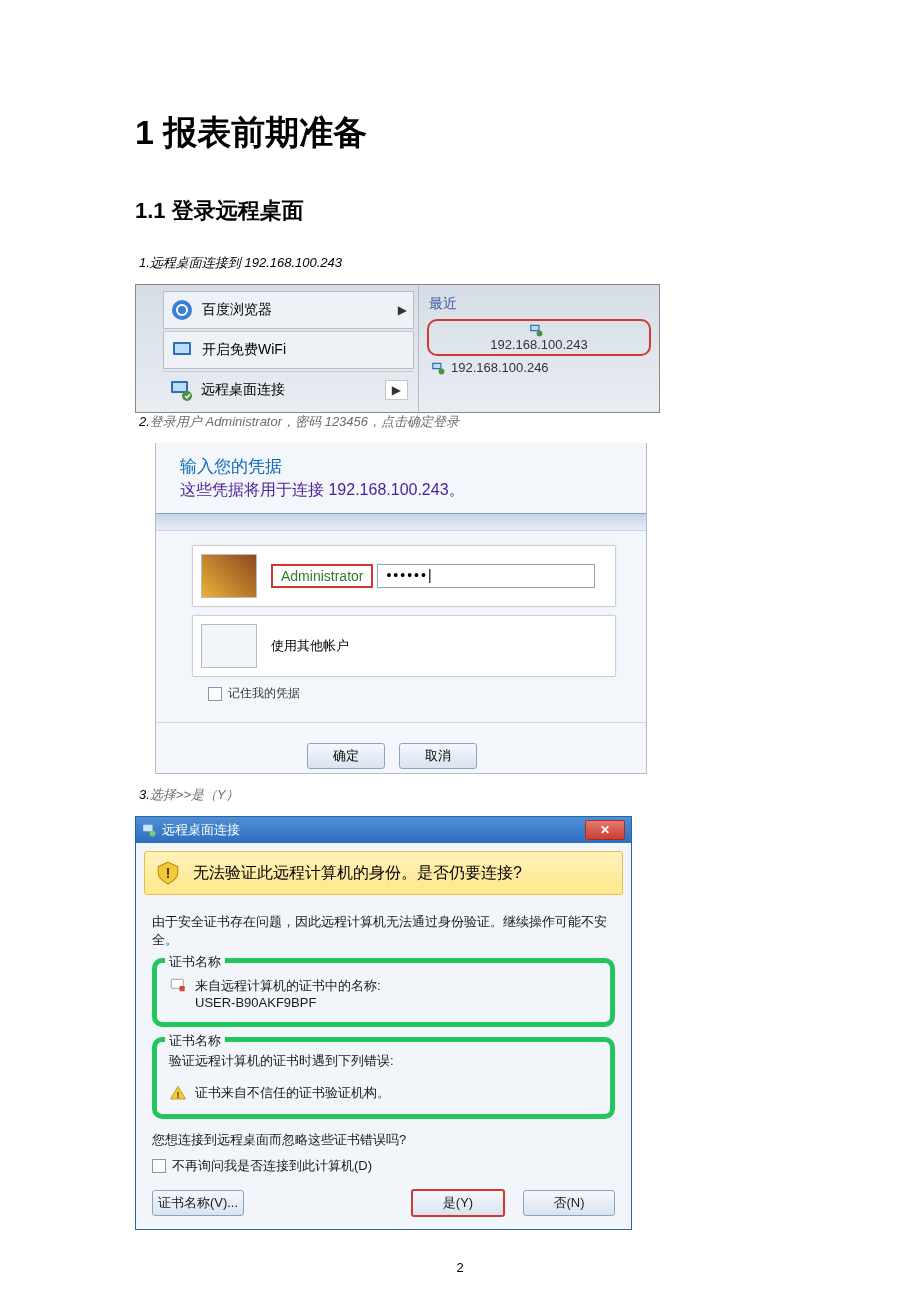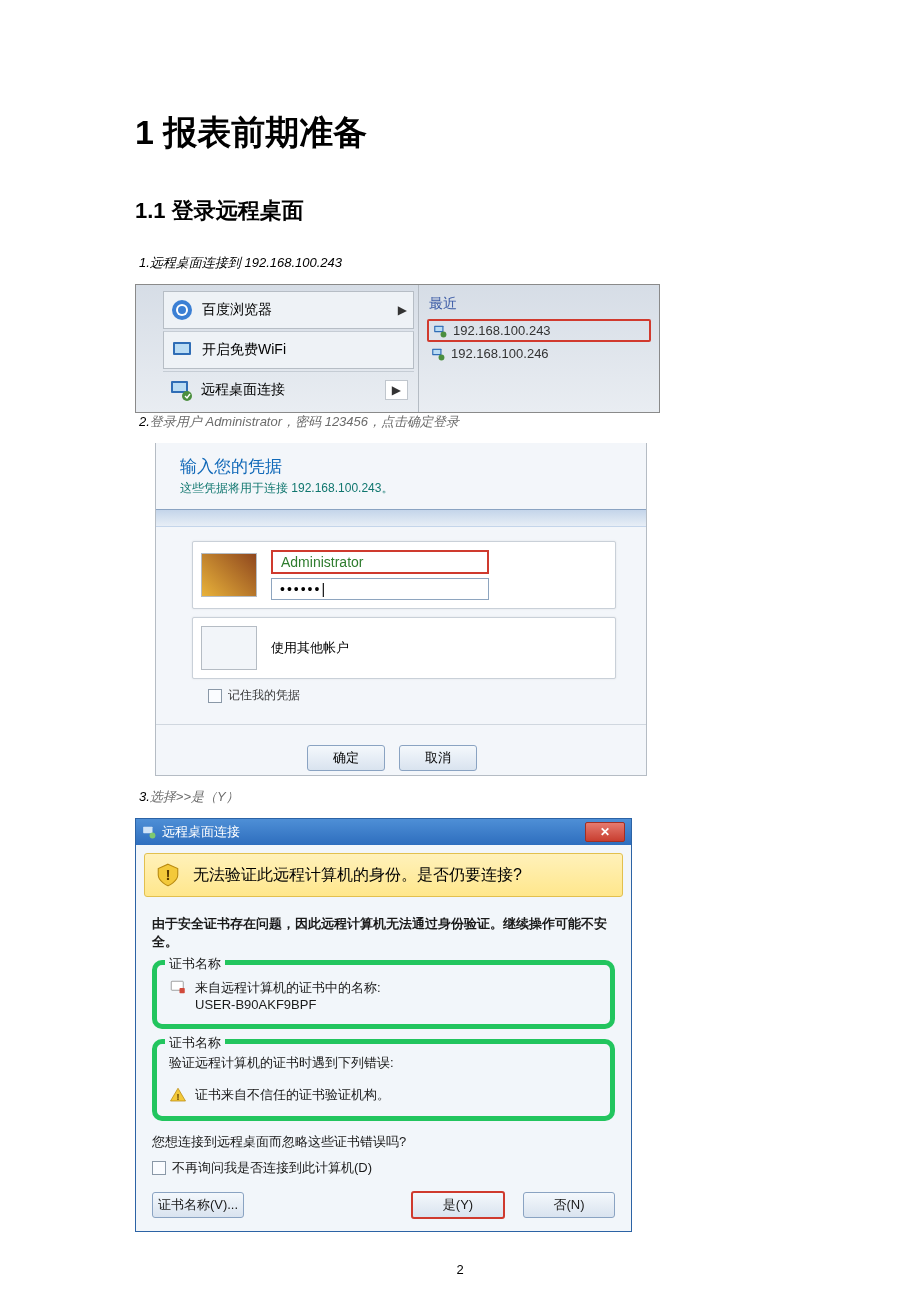--- a/index.html
+++ b/index.html
@@ -14,52 +14,52 @@
   .s1left { flex:0 0 260px; border-right:1px solid #b5bcc4; padding:4px; box-sizing:border-box; }
   .s1right { flex:1; padding:6px 8px; }
   .s1row { display:flex; align-items:center; height:36px; padding:0 6px; font-size:14px; }
   .s1row + .s1row { border-top:1px solid #c5ccd4; }
   .s1row .s1icon { width:24px; height:24px; margin-right:8px; display:flex; align-items:center; justify-content:center; }
   .s1row .arrow { margin-left:auto; font-size:12px; color:#333; }
   .s1rowbox { border:1px solid #b6bdc5; margin:2px 0; background:#eef2f6; }
   .s1recent { font-size:14px; margin:4px 0 6px 2px; color:#3a5aa5; }
   .s1addr { display:flex; align-items:center; font-size:13px; color:#333; padding:4px 4px; }
   .s1addr .rdp { width:14px; height:14px; margin-right:6px; }
-  .redbox { border:2px solid #d13a2e; border-radius:2px; padding:2px 4px; }
+  .redbox { border:2px solid #d13a2e; border-radius:10px; padding:2px 4px;flex-direction:column; }
   .rdp svg { width:14px; height:14px; }
 
   
   .shot2 { width:490px; background:#f3f6fa; border:1px solid #b5bcc4; border-top:0; }
   .shot2top { background:linear-gradient(#c4d5ea,#e7eef6); height:16px; border-top:1px solid #8aa3c2; border-bottom:1px solid #c4d5ea; }
   .s2pad { padding:8px 18px 12px 24px; }
   .s2title { color:#1169b8; font-size:17px; font-weight:500; margin:4px 0 2px 0; }
-  .s2sub { color:#0f766e; font-size:12px; }
+  .s2sub { color:#4c1d95; font-size:16px; }
   .s2rule { border:0; border-top:1px solid #d0d7df; margin:8px 0 10px 0; }
   .s2tile { display:flex; align-items:center; background:#fff; border:1px solid #c9d0d8; border-radius:2px; padding:8px; margin:0 12px 8px 12px; box-shadow:0 0 2px rgba(0,0,0,.1); }
   .s2tile .avatar { width:54px; height:42px; border:1px solid #b5bcc4; background:linear-gradient(45deg,#e8b23a,#8f471e); margin-right:14px; }
   .s2tile .avatar.blank { background:#f2f5f9; }
-  .s2tile .stack { display:flex; flex-direction:column; gap:4px; }
+  .s2tile .stack { display:flex; flex-direction:row; gap:4px; }
   .ufield { border:2px solid #cf3a2e; padding:2px 8px; font-size:14px; color:#2e7c2e; background:#fff; display:inline-block; }
   .ufieldbox { border:2px solid #cf3a2e; }
   .pfield { border:1px solid #8ea5bf; background:#fff; padding:2px 8px; font-size:14px; letter-spacing:2px; width:200px; }
   .otherlbl { font-size:13px; }
   .remember { display:flex; align-items:center; gap:6px; font-size:12px; color:#3a3a3a; margin:6px 0 0 28px; }
   .remember .cb { width:12px; height:12px; border:1px solid #8a98a7; background:#fafcff; }
   .btnbar { display:flex; justify-content:center; gap:14px; padding:10px 18px 4px 0; }
   .winbtn { min-width:76px; height:24px; border:1px solid #8aa3c2; background:linear-gradient(#f4f8fc,#d9e3ef); border-radius:3px; font-size:13px; display:flex; align-items:center; justify-content:center; }
 
   
   .shot3 { width:495px; border:1px solid #2c63a5; background:#f2f6fa; }
   .s3title { height:26px; background:linear-gradient(#4e8fd6,#2e6ebe); color:#fff; display:flex; align-items:center; padding:0 6px; font-size:13px; }
   .s3title .rdp { width:14px; height:14px; margin-right:6px; }
   .s3close { margin-left:auto; width:38px; height:18px; background:linear-gradient(#e57a6f,#c83e30); border:1px solid #a02f24; border-radius:2px; color:#fff; display:flex; align-items:center; justify-content:center; font-size:12px; font-weight:bold; }
   .s3warn { display:flex; align-items:center; gap:12px; background:linear-gradient(#fff1ba,#ffe78c); border:1px solid #e2c04e; margin:8px; padding:8px 10px; border-radius:3px; }
   .shield { width:26px; height:26px; }
   .s3body { padding:4px 16px 12px 16px; font-size:13px; color:#1a1a1a; }
-  .s3p { margin:6px 0 0 0; line-height:1.35;font-weight:bold; }
+  .s3p { margin:6px 0 0 0; line-height:1.35; }
   .group { border:5px solid #22c55e; border-radius:10px; margin:10px 0; padding:10px 28px 12px 12px; position:relative; }
   .grouplegend { position:absolute; top:-10px; left:8px; background:#f2f6fa; padding:0 4px; font-size:13px; }
   .certline { display:flex; align-items:flex-start; gap:8px; margin-top:4px; }
   .certicon { width:18px; height:18px; flex-shrink:0; }
   .s3q { margin:12px 0 8px 0; }
   .s3chk { display:flex; align-items:center; gap:6px; margin:0 0 14px 0; }
   .s3chk .cb { width:12px; height:12px; border:1px solid #8a98a7; background:#fafcff; }
   .s3btns { display:flex; align-items:center; gap:18px; }
   .s3btns .winbtn { min-width:90px; }
   .yes { border:2px solid #cf3a2e; }

